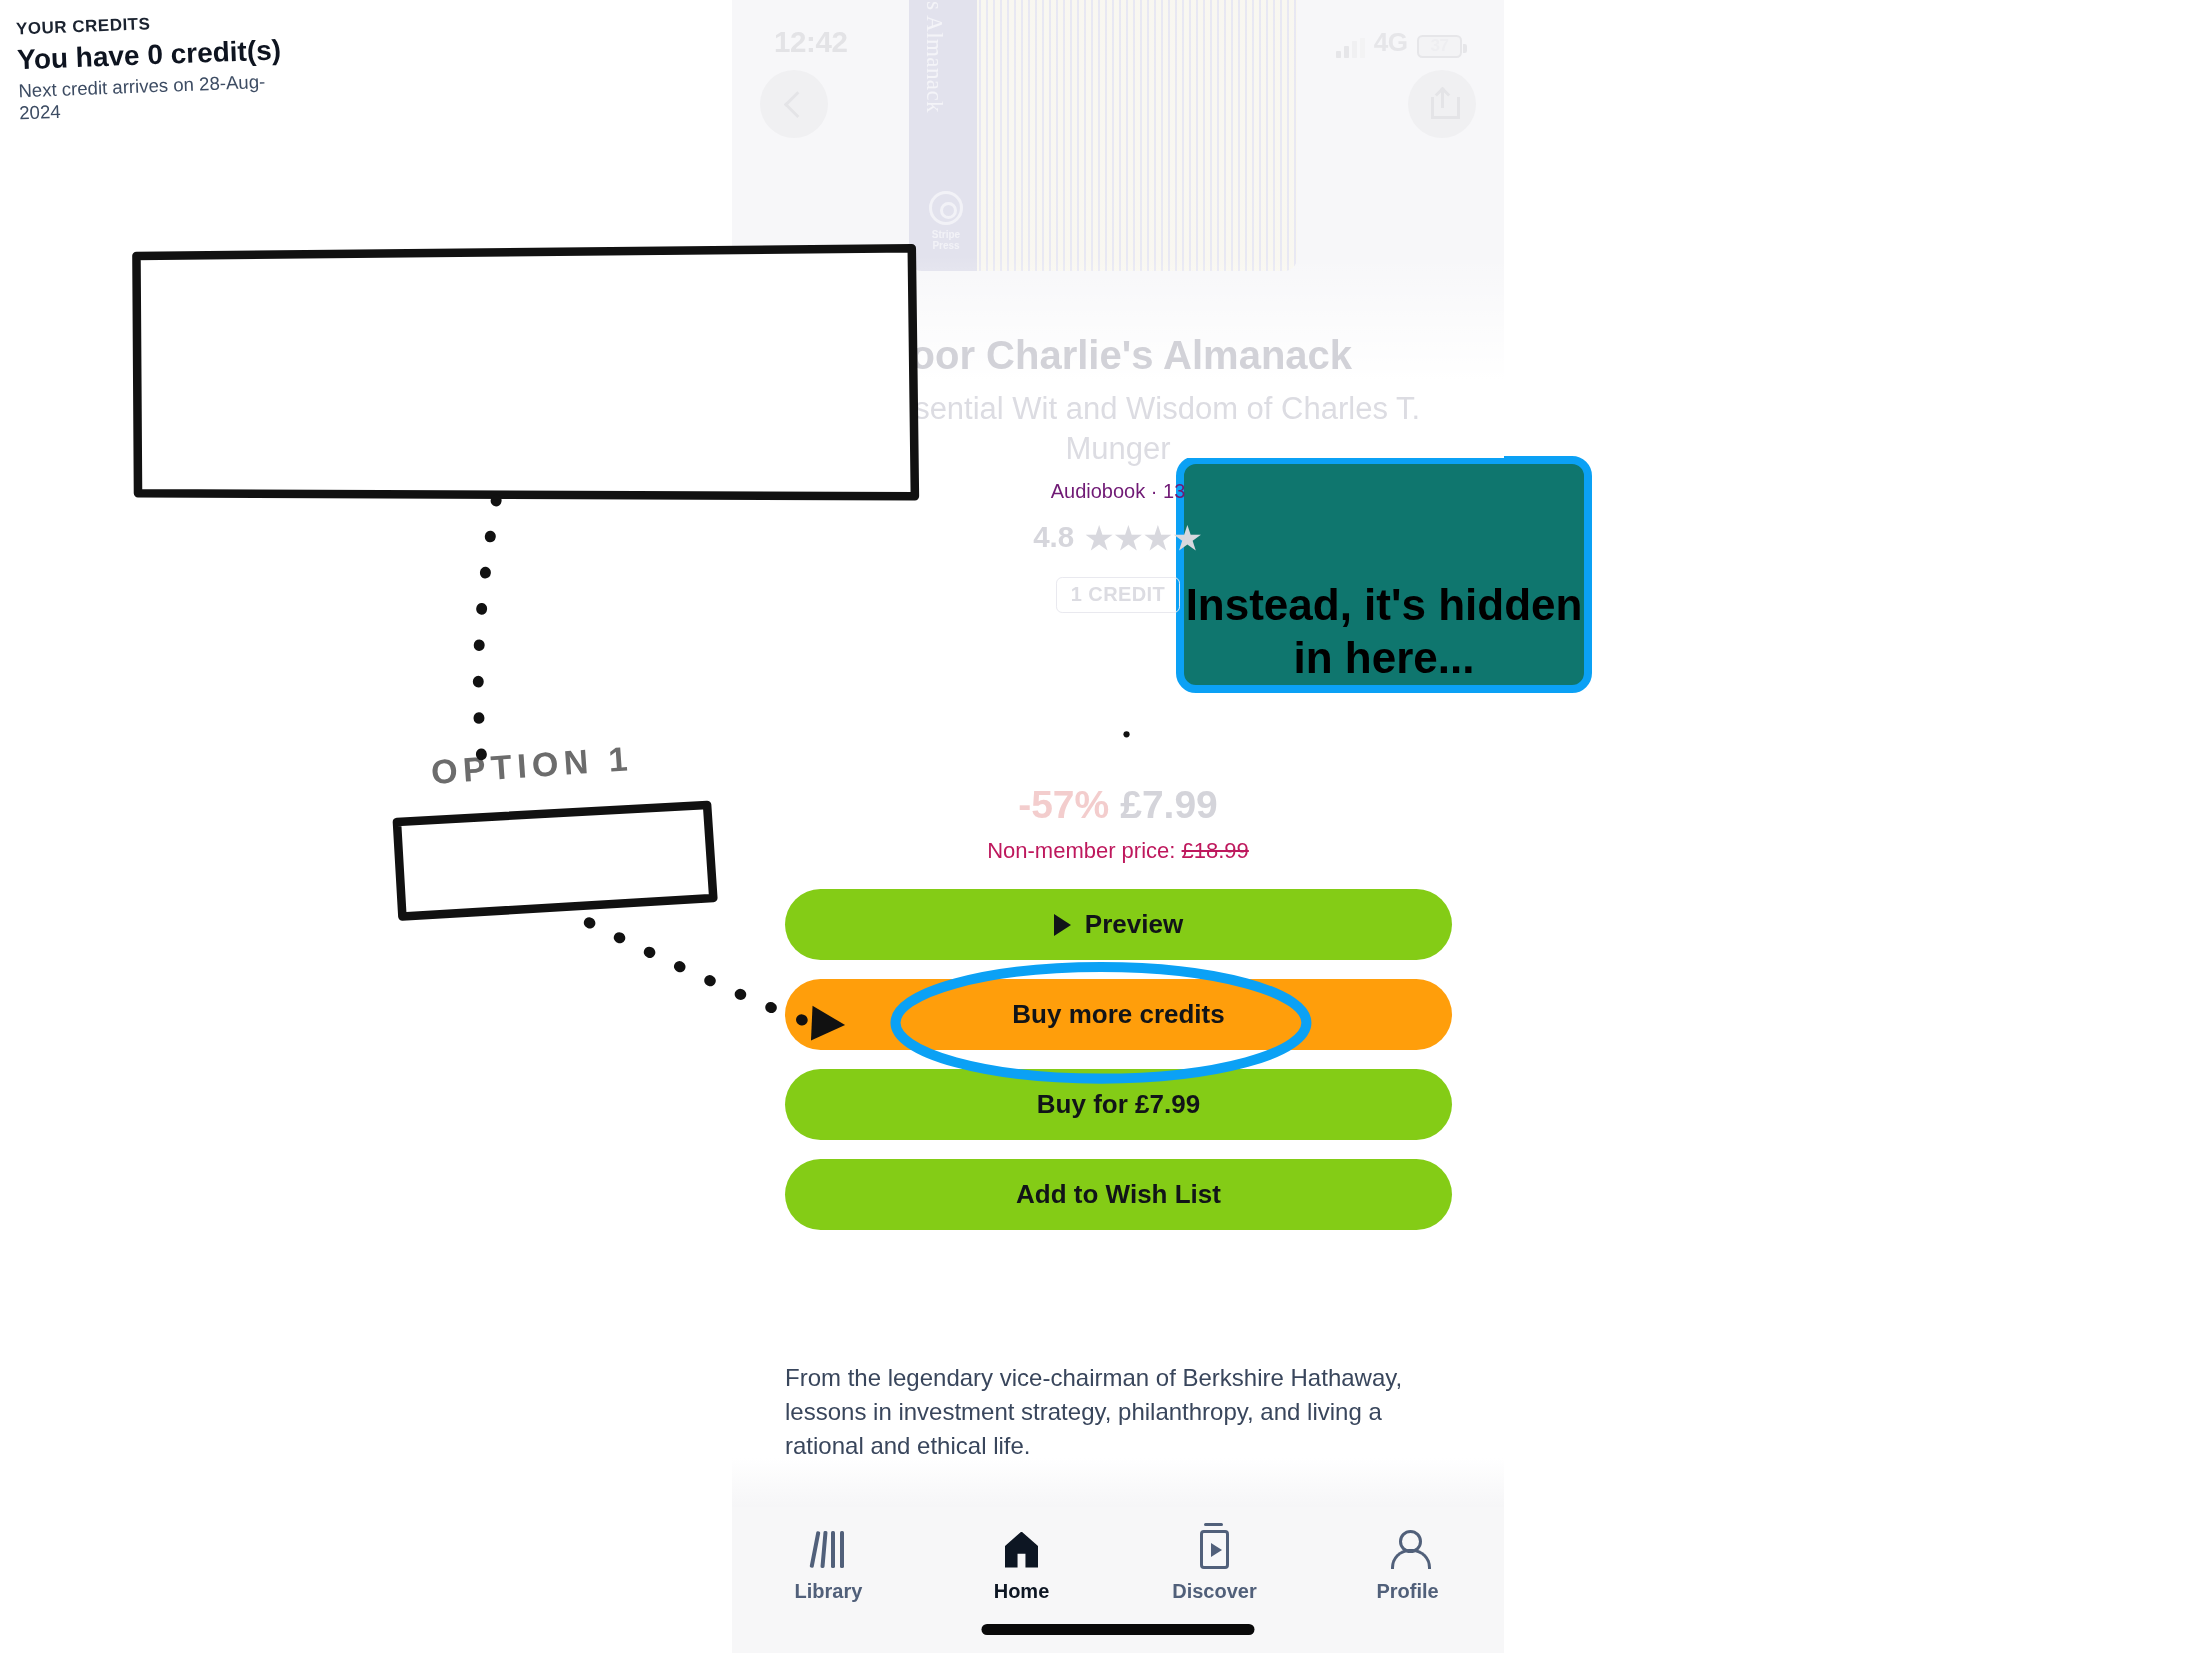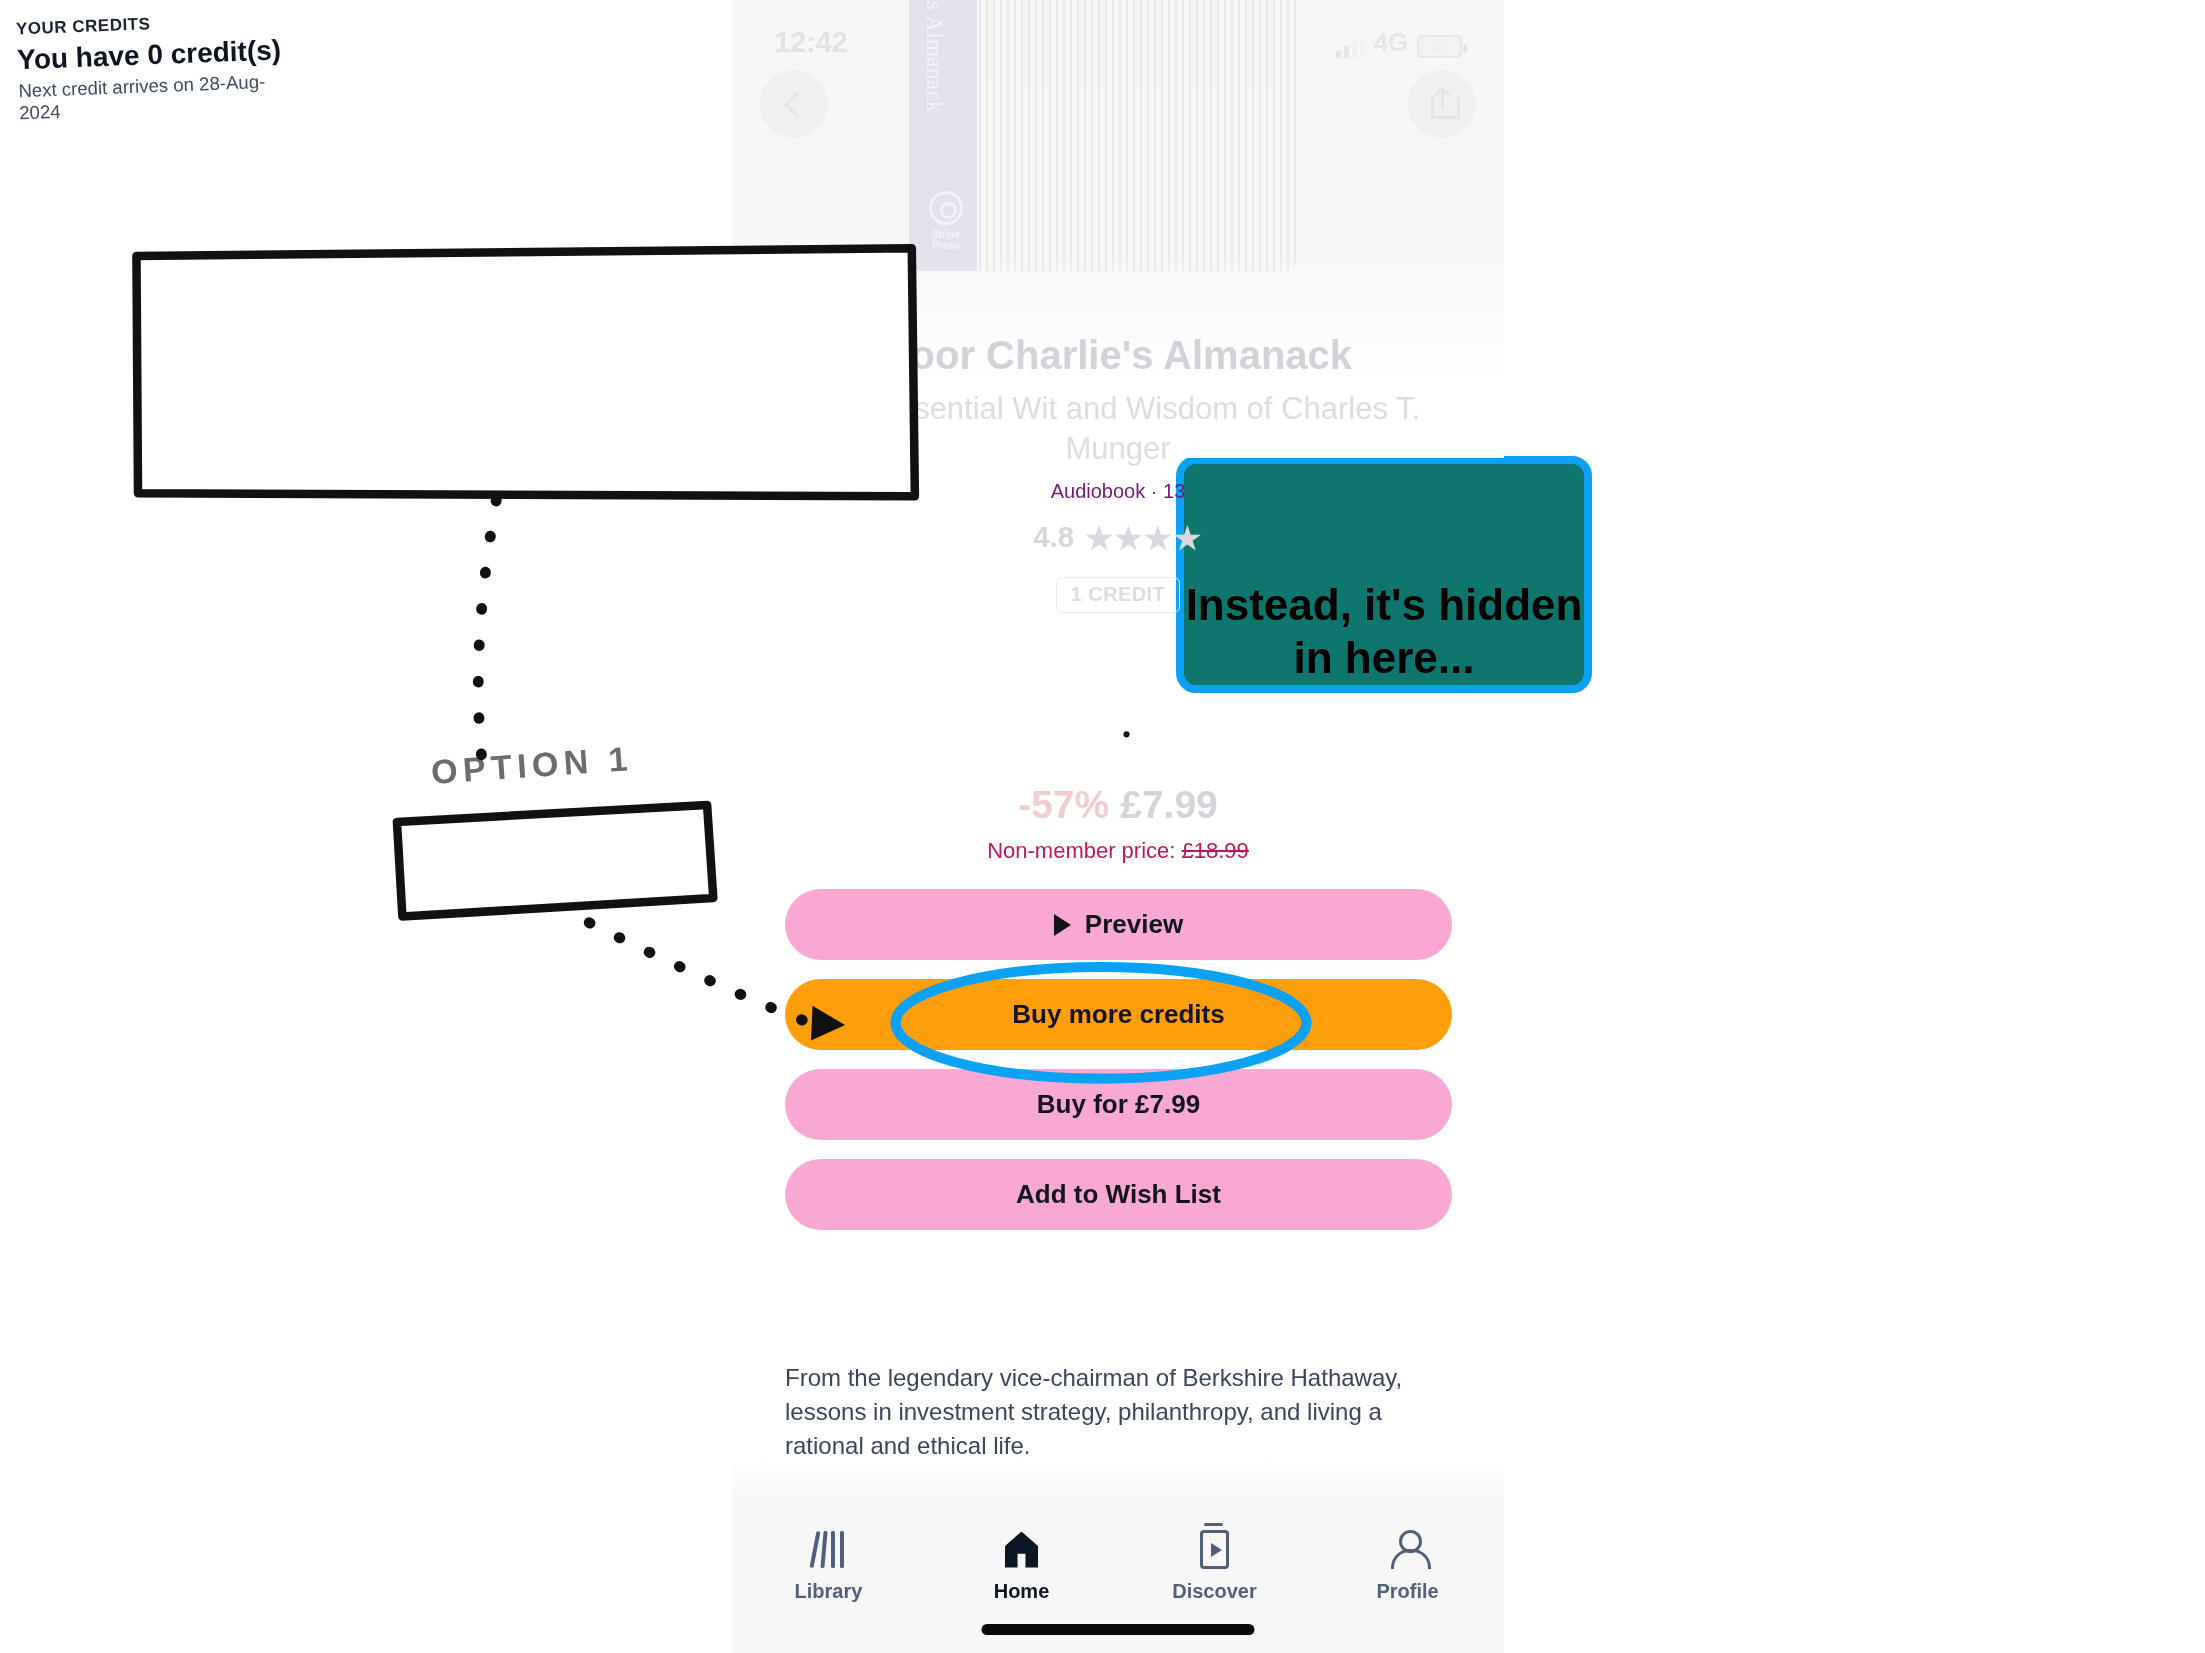--- a/index.html
+++ b/index.html
@@ -216,21 +216,21 @@
   .price-nonmember { margin-top: 11px; font-size: 22px; color: #be185d; }
   .price-strike { text-decoration: line-through; }
 
   
   .btn {
     position: absolute; left: 53px;
     width: 667px; height: 71px;
     border-radius: 36px;
     display: flex; align-items: center; justify-content: center;
     font-size: 26px; font-weight: bold; color: #111418;
-    background: #f9a8d4;
+    background: #84cc16;
     gap: 14px;
     z-index: 4;
   }
   #btn-preview { top: 889px; }
   #btn-buy-credits { top: 979px; background: #ff9e0b; }
   #btn-buy-price { top: 1069px; }
   #btn-wishlist { top: 1159px; }
   .play-tri {
     width: 0; height: 0;
     border-left: 17px solid #111418;

